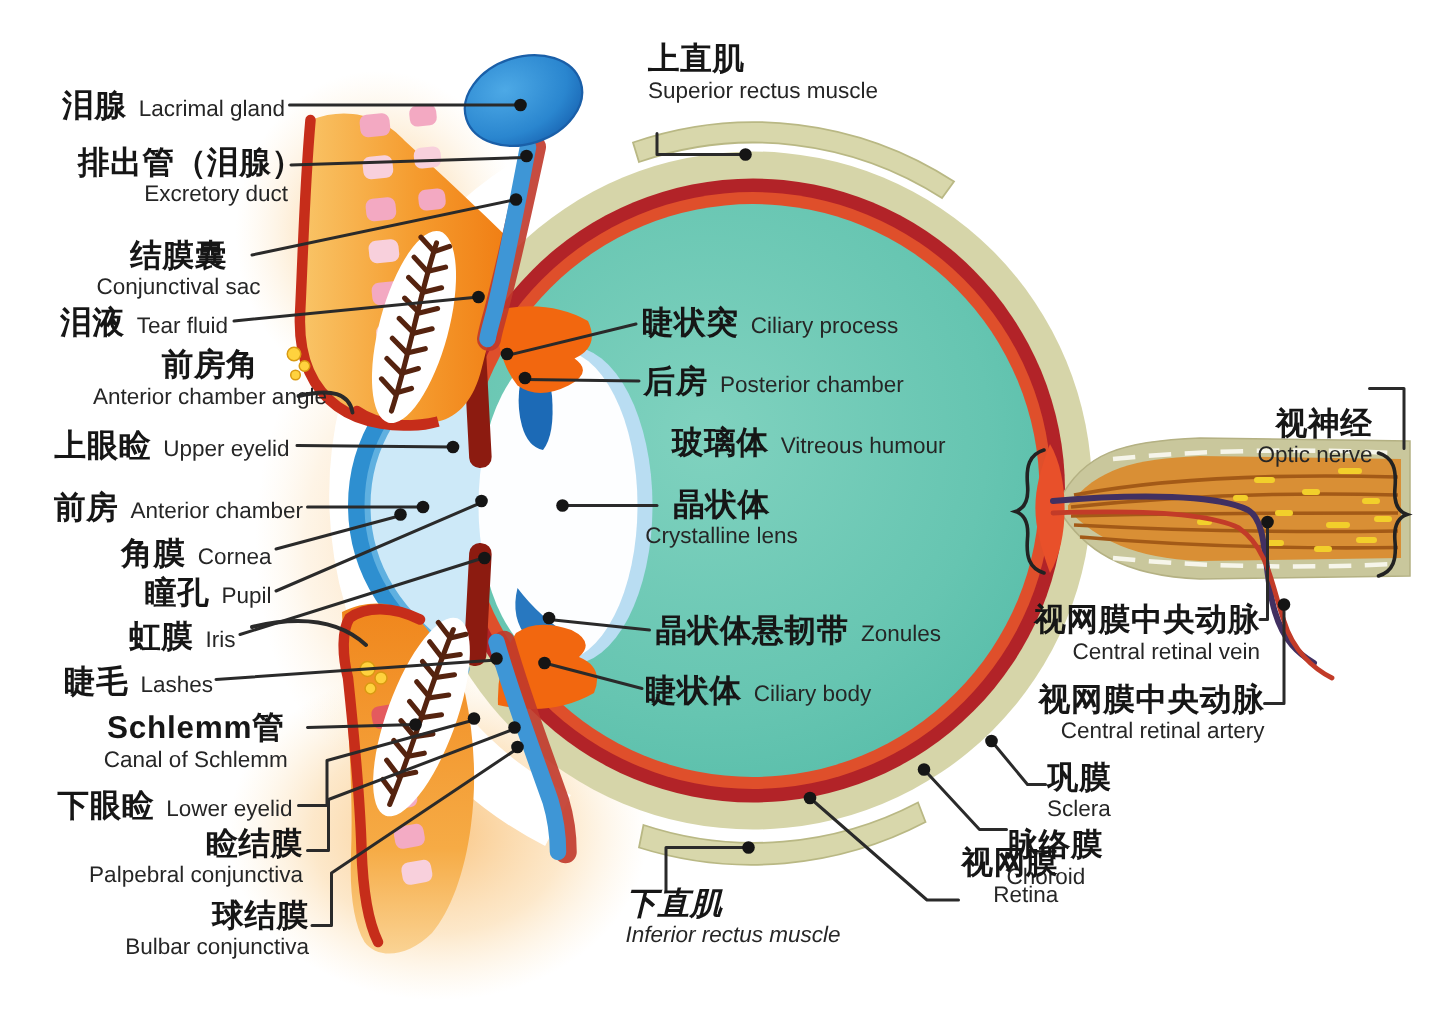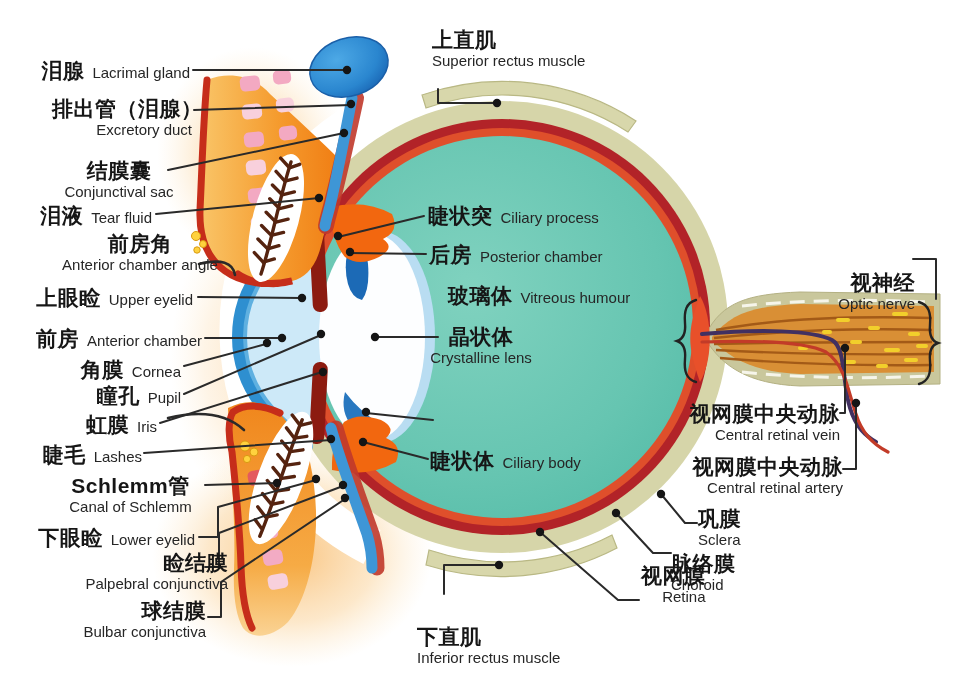--- a/index.html
+++ b/index.html
@@ -282,21 +282,21 @@
 <div class="lbl inline" style="right:818px;top:443px;">
   <span class="cn">睫毛</span><span class="en">Lashes</span>
 </div>
 <div class="lbl stack" style="left:58px;top:474px;width:145px;">
   <div class="cn">Schlemm管</div>
   <div class="en">Canal of Schlemm</div>
 </div>
 <div class="lbl inline" style="right:765px;top:526px;">
   <span class="cn">下眼睑</span><span class="en">Lower eyelid</span>
 </div>
-<div class="lbl stack right" style="right:732px;top:551px;">
+<div class="lbl stack right" style="right:758px;top:551px;">
   <div class="cn">睑结膜</div>
   <div class="en">Palpebral conjunctiva</div>
 </div>
 <div class="lbl stack right" style="right:754px;top:599px;">
   <div class="cn">球结膜</div>
   <div class="en">Bulbar conjunctiva</div>
 </div>
 <div class="lbl stack left" style="left:432px;top:28px;">
   <div class="cn">上直肌</div>
   <div class="en">Superior rectus muscle</div>
@@ -307,20 +307,23 @@
 <div class="lbl inline" style="left:429px;top:243px;">
   <span class="cn">后房</span><span class="en">Posterior chamber</span>
 </div>
 <div class="lbl inline" style="left:448px;top:284px;">
   <span class="cn">玻璃体</span><span class="en">Vitreous humour</span>
 </div>
 <div class="lbl stack" style="left:410px;top:325px;width:142px;">
   <div class="cn">晶状体</div>
   <div class="en">Crystalline lens</div>
 </div>
+<div class="lbl inline" style="left:437px;top:409px;">
+  <span class="cn">晶状体悬韧带</span><span class="en">Zonules</span>
+</div>
 <div class="lbl inline" style="left:430px;top:449px;">
   <span class="cn">睫状体</span><span class="en">Ciliary body</span>
 </div>
 <div class="lbl stack right" style="right:45px;top:245px;margin-top:26px;">
   <div class="cn">视神经</div>
   <div class="en">Optic nerve</div>
 </div>
 <div class="lbl stack right" style="right:120px;top:402px;">
   <div class="cn">视网膜中央动脉</div>
   <div class="en">Central retinal vein</div>
@@ -334,18 +337,18 @@
   <div class="en">Sclera</div>
 </div>
 <div class="lbl stack left" style="left:671px;top:552px;">
   <div class="cn">脉络膜</div>
   <div class="en">Choroid</div>
 </div>
 <div class="lbl stack left" style="left:641px;top:564px;text-align:right;">
   <div class="cn">视网膜</div>
   <div class="en">Retina</div>
 </div>
-<div class="lbl stack left" style="left:417px;top:625px;">
+<div class="lbl stack left" style="left:417px;top:591px;font-style:italic;">
   <div class="cn">下直肌</div>
   <div class="en">Inferior rectus muscle</div>
 </div>
 
 </div>
 
 </body></html>

